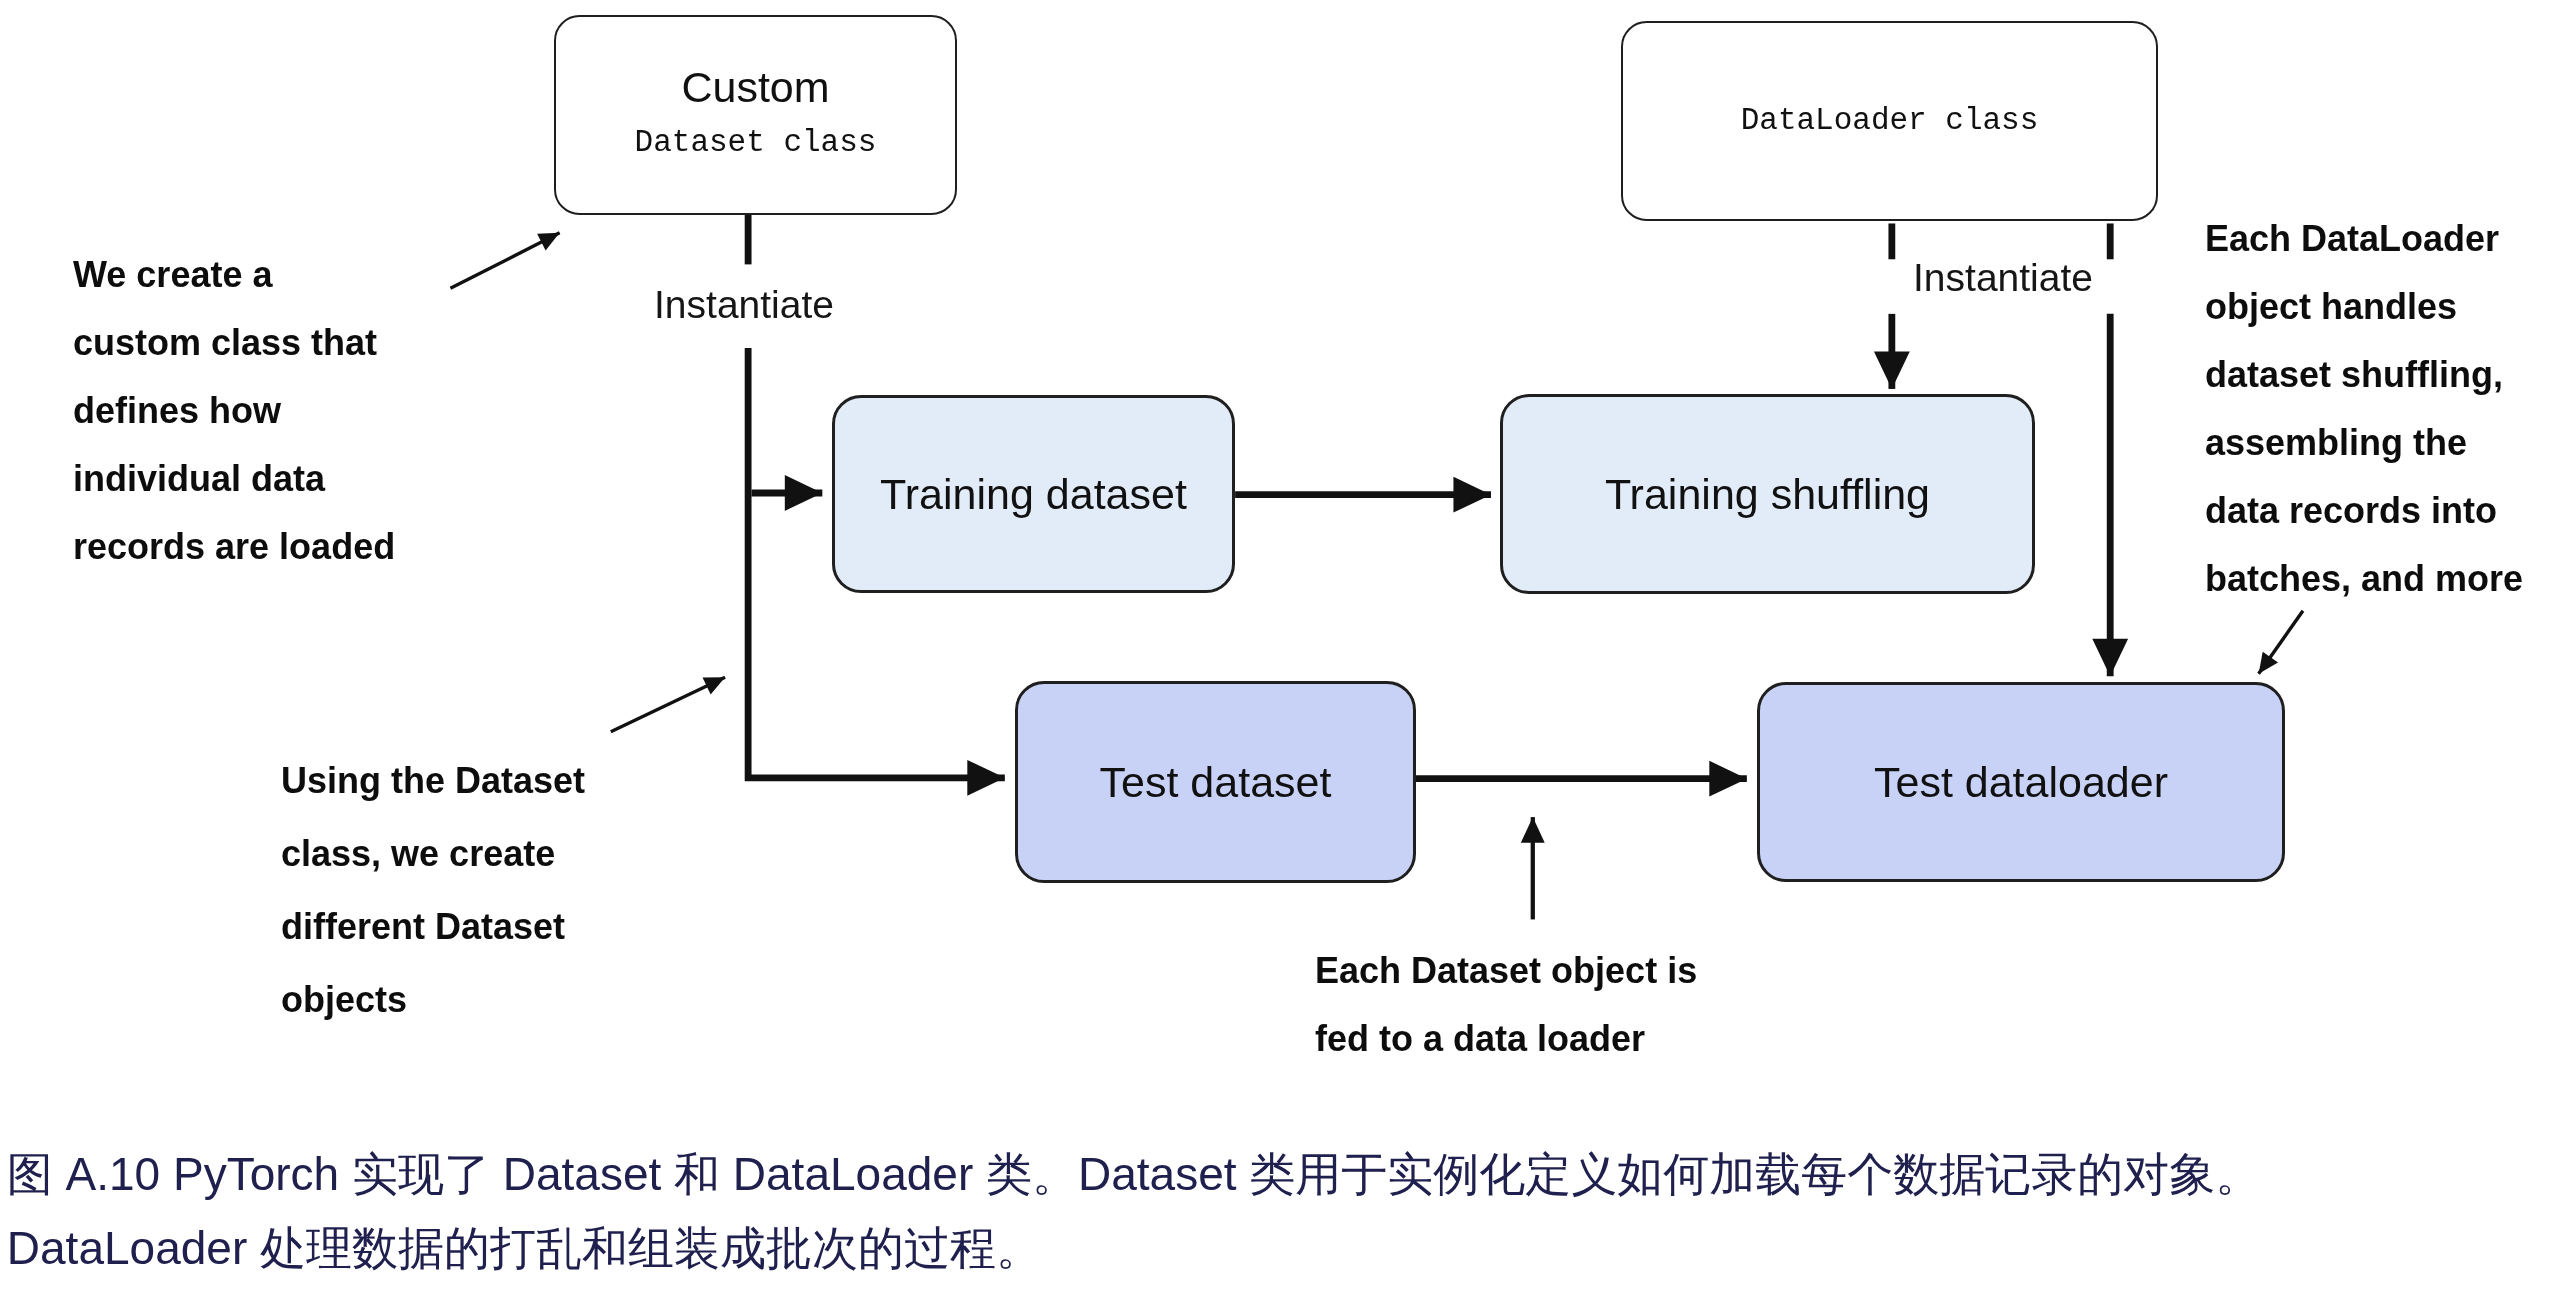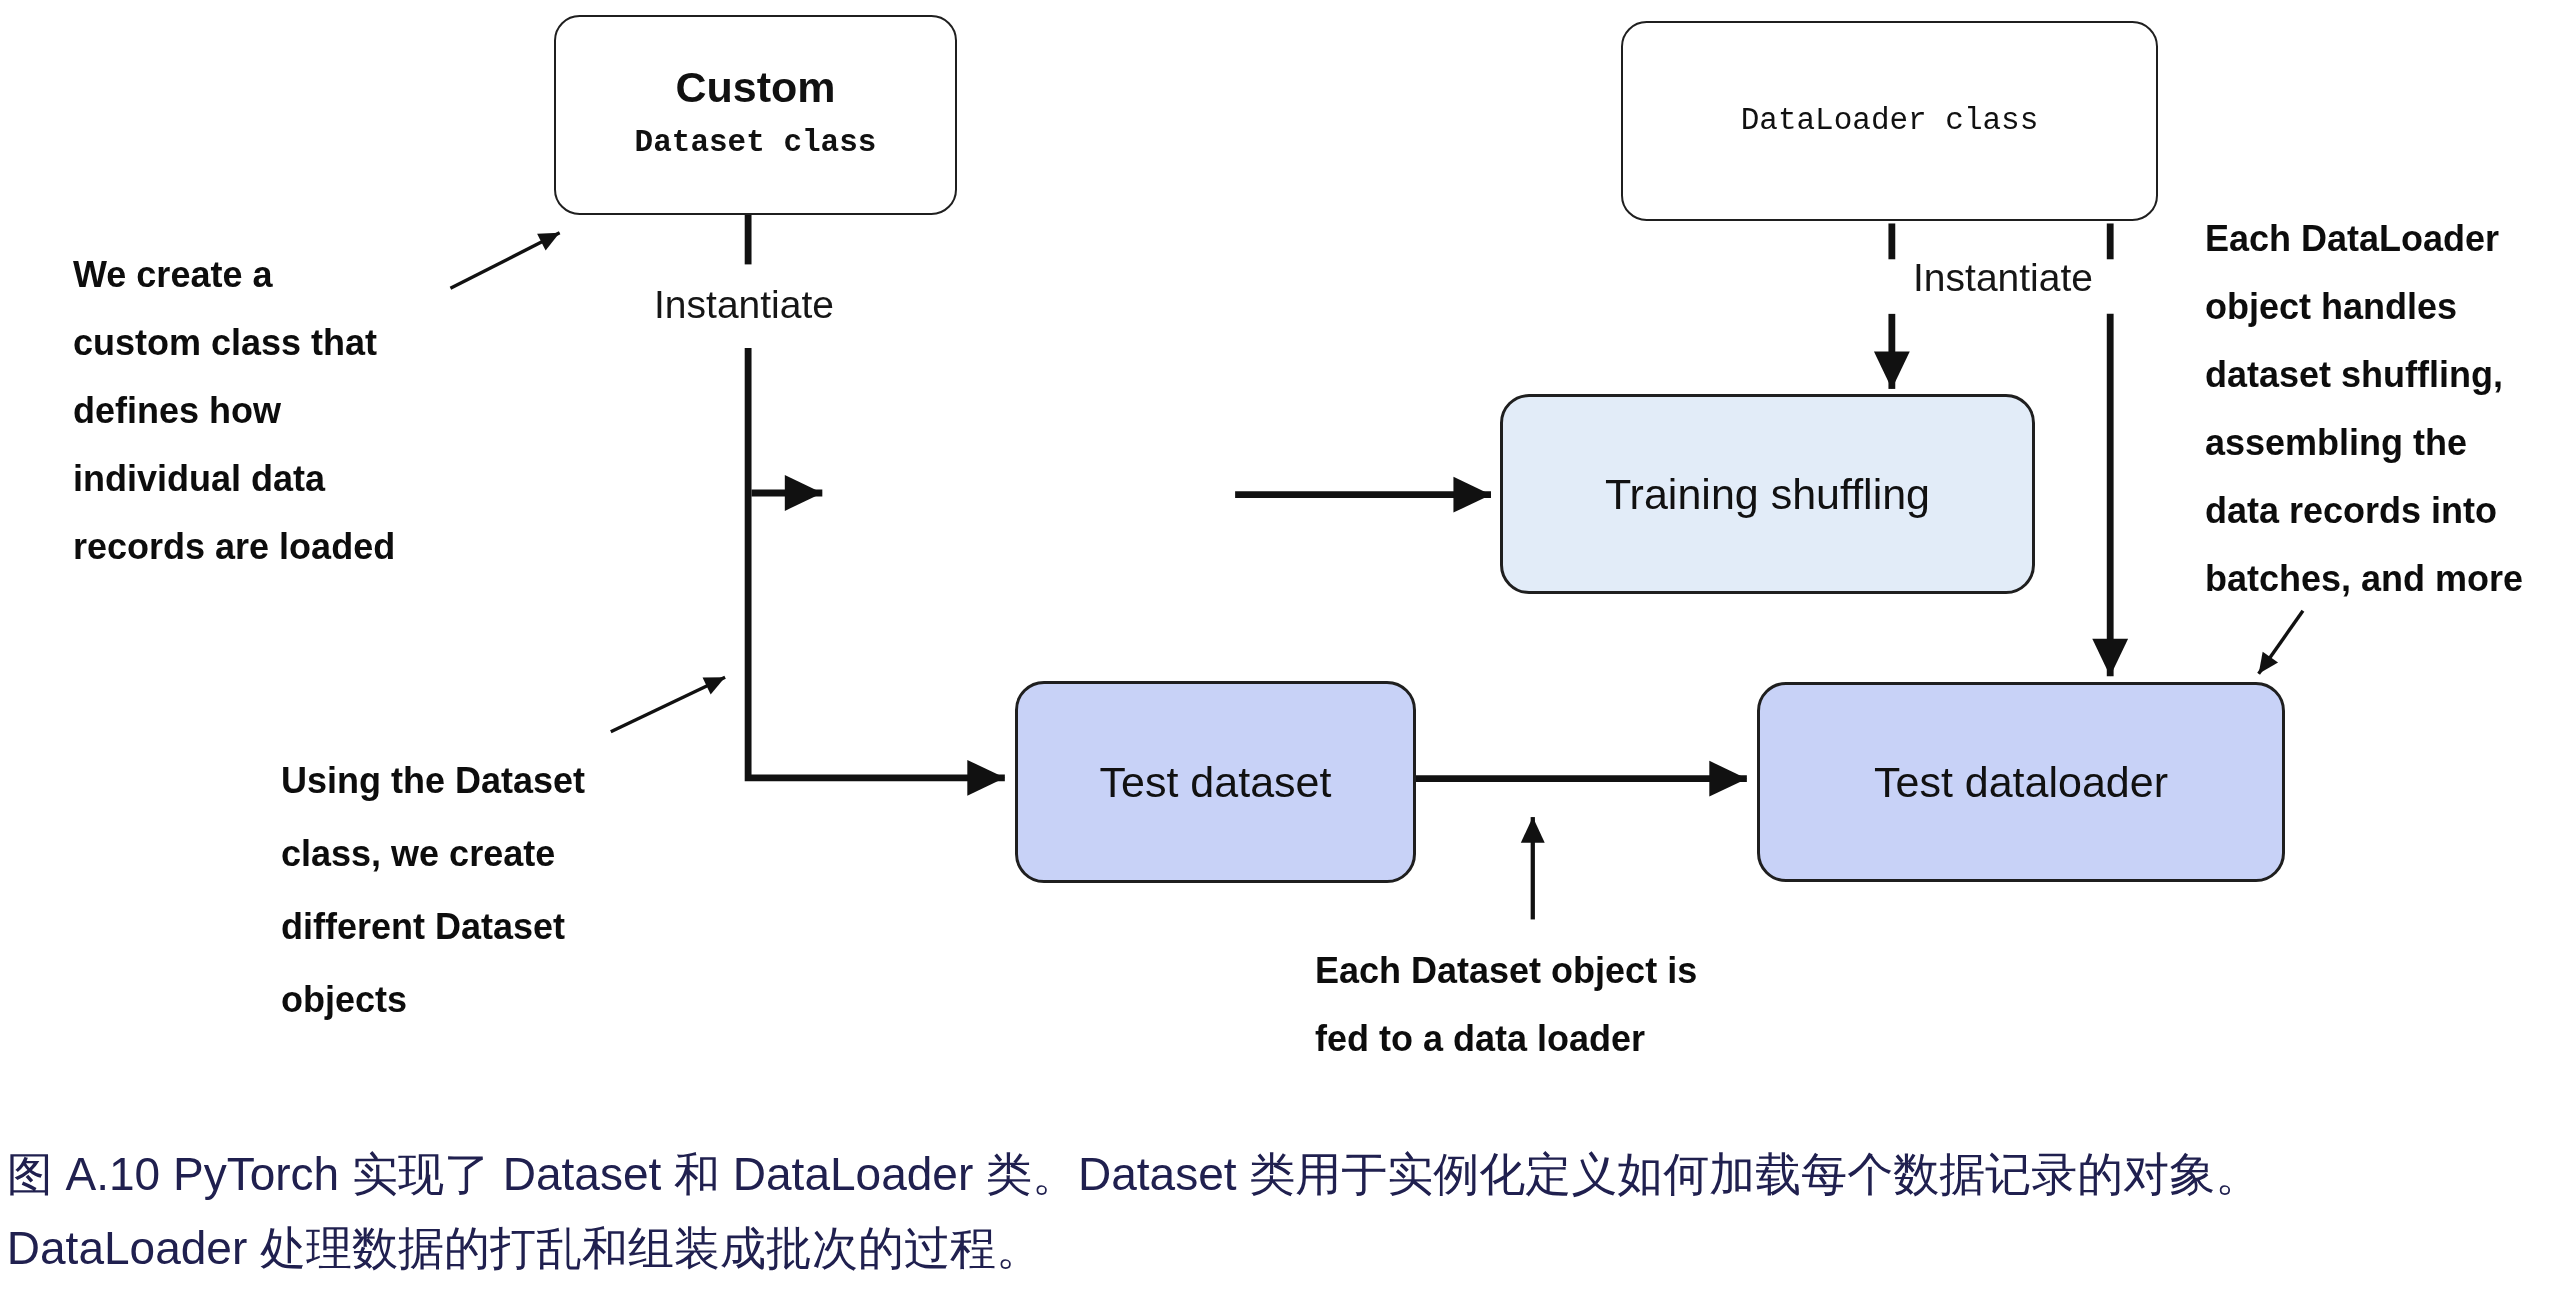--- a/index.html
+++ b/index.html
@@ -46,29 +46,32 @@
     <line x1="2474" y1="262" x2="2474" y2="304" stroke="#111111" stroke-width="8"></line>
     <line x1="2218" y1="368" x2="2218" y2="456" stroke="#111111" stroke-width="8" marker-end="url(#mah)"></line>
     <line x1="2474" y1="368" x2="2474" y2="793" stroke="#111111" stroke-width="8" marker-end="url(#mah)"></line>
 
     <line x1="1797" y1="1078" x2="1797" y2="958" stroke="#111111" stroke-width="5" marker-end="url(#muh)"></line>
     <line x1="528" y1="338" x2="656" y2="273" stroke="#111111" stroke-width="4" marker-end="url(#tah)"></line>
     <line x1="716" y1="858" x2="850" y2="794" stroke="#111111" stroke-width="4" marker-end="url(#tah)"></line>
     <line x1="2700" y1="716" x2="2648" y2="790" stroke="#111111" stroke-width="4" marker-end="url(#tah)"></line>
   </svg>
 
-  <div class="box hdr" style="left:554px;top:15.4px;width:403px;height:200px;font-weight:bold;">
+  <div class="box hdr" style="left:554px;top:15.4px;width:403px;height:200px;">
     <span class="lbl-sans">Custom</span>
     <span class="lbl-mono">Dataset class</span>
   </div>
 
   <div class="box hdr" style="left:1621px;top:21.3px;width:537px;height:200px;">
     <span class="lbl-mono">DataLoader class</span>
   </div>
 
+  <div class="box" style="left:832px;top:395px;width:403px;height:198px;background:#e2ecf8;">
+    <span class="lbl-sans">Training dataset</span>
+  </div>
 
   <div class="box" style="left:1500px;top:394px;width:535px;height:200px;background:#e2ecf8;">
     <span class="lbl-sans">Training shuffling</span>
   </div>
 
   <div class="box" style="left:1015px;top:681px;width:401px;height:202px;background:#c8d2f7;">
     <span class="lbl-sans">Test dataset</span>
   </div>
 
   <div class="box" style="left:1757px;top:682px;width:528px;height:200px;background:#c8d2f7;">

